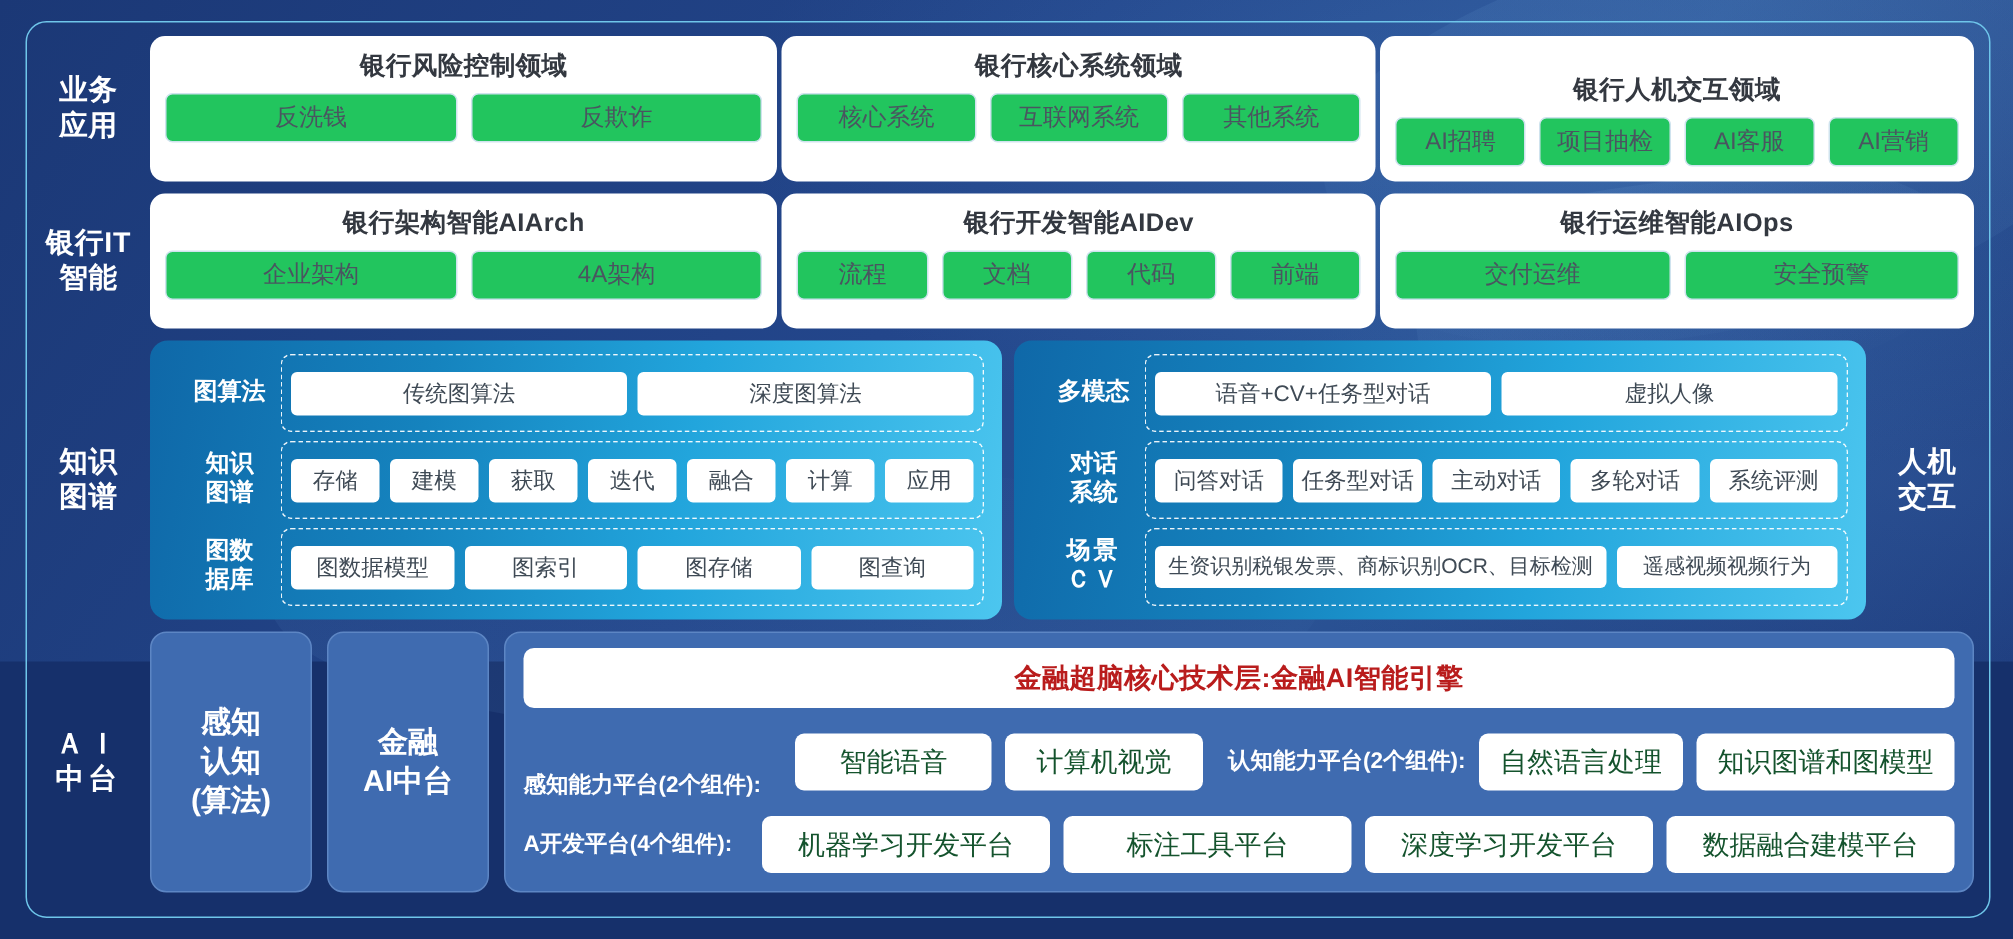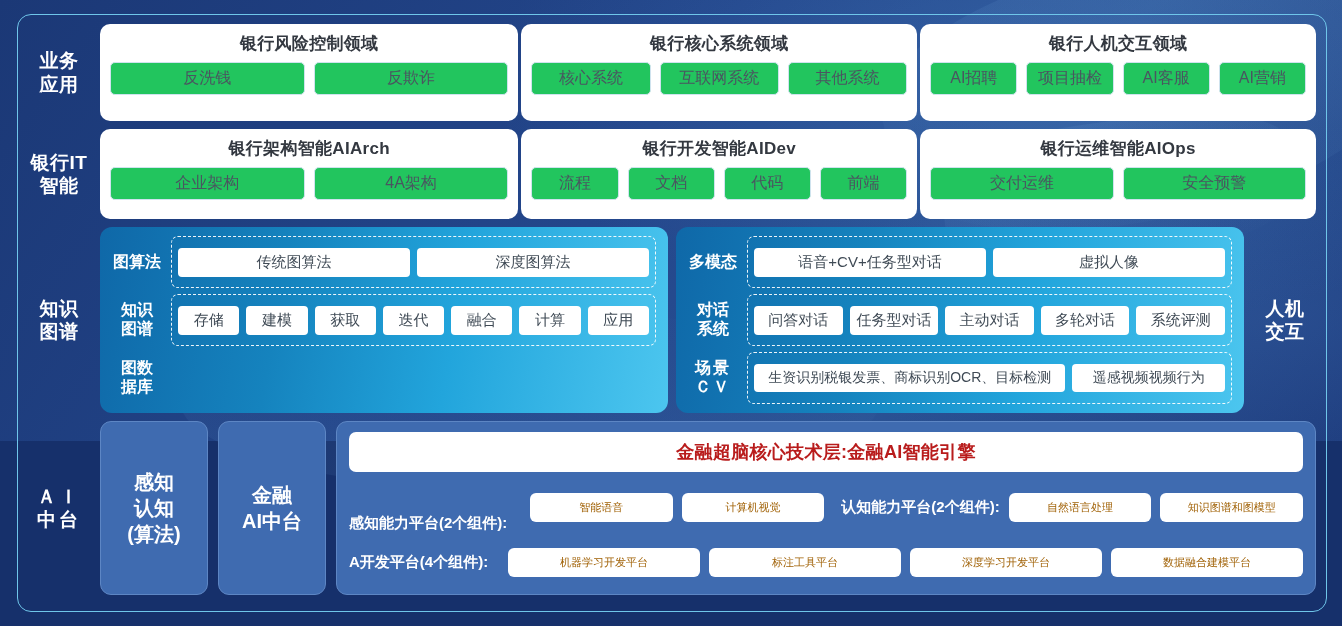--- a/index.html
+++ b/index.html
@@ -81,38 +81,38 @@
     color: #4a5560;
     font-size: 16px;
     text-align: center;
     padding: 5px 6px;
     white-space: nowrap;
   }
 
   
   .c-risk  { flex: 1.06; }
   .c-core  { flex: 1.00; }
-  .c-hci   { flex: 1.00; }
+  .c-hci   { flex: 1.00; justify-content: flex-end; }
   .c-arch  { flex: 1.06; }
   .c-dev   { flex: 1.00; }
   .c-ops   { flex: 1.00; }
 
   
   .mid { display: flex; gap: 0px; align-items: stretch; height: 186px; }
   .mid-panel {
     flex: 1;
     border-radius: 12px;
     background: linear-gradient(100deg, #0f68a8 0%, #1583be 32%, #22a5dc 62%, #4cc6ef 100%);
     padding: 9px 12px 9px 10px;
     display: flex; flex-direction: column;
     gap: 6px;
     overflow: hidden;
   }
   .mid-gap { flex: 0 0 8px; }
-  .mrow { display: flex; align-items: center; gap: 7px; flex: 1; }
+  .mrow { display: flex; align-items: center; gap: 7px; flex: 1; margin-left: 16px; }
   .mlabel {
     flex: 0 0 54px;
     color: #ffffff; font-weight: bold; font-size: 16px;
     line-height: 1.18; text-align: center;
     white-space: pre-line;
   }
   .mlabel.cv { letter-spacing: 2px; }
   .dashbox {
     flex: 1;
     border: 1.6px dashed rgba(255,255,255,0.92);
@@ -171,22 +171,22 @@
   .plat-label {
     color: #ffffff; font-weight: bold; font-size: 15px;
     white-space: nowrap;
   }
   .plat-label.w1 { flex: 0 0 172px; margin-top: 32px; }
   .plat-label.w2 { flex: 0 0 150px; }
   .plat-label.w3 { flex: 0 0 auto; margin-left: 8px; }
   .pbox {
     background: #ffffff;
     border-radius: 6px;
-    color: #a16207;
-    font-size: 11px;
+    color: #14532d;
+    font-size: 18px;
     text-align: center;
     padding: 7px 14px;
     white-space: nowrap;
     flex: 1;
     display: flex; align-items: center; justify-content: center;
   }
 </style>
 </head>
 <body>
 
@@ -289,20 +289,26 @@
               <div class="wbox">获取</div>
               <div class="wbox">迭代</div>
               <div class="wbox">融合</div>
               <div class="wbox">计算</div>
               <div class="wbox">应用</div>
             </div>
           </div>
           <div class="mrow">
             <div class="mlabel">图数
 据库</div>
+            <div class="dashbox">
+              <div class="wbox">图数据模型</div>
+              <div class="wbox">图索引</div>
+              <div class="wbox">图存储</div>
+              <div class="wbox">图查询</div>
+            </div>
           </div>
         </div>
 
         <div class="mid-gap"></div>
 
         <div class="mid-panel">
           <div class="mrow">
             <div class="mlabel">多模态</div>
             <div class="dashbox">
               <div class="wbox">语音+CV+任务型对话</div>

